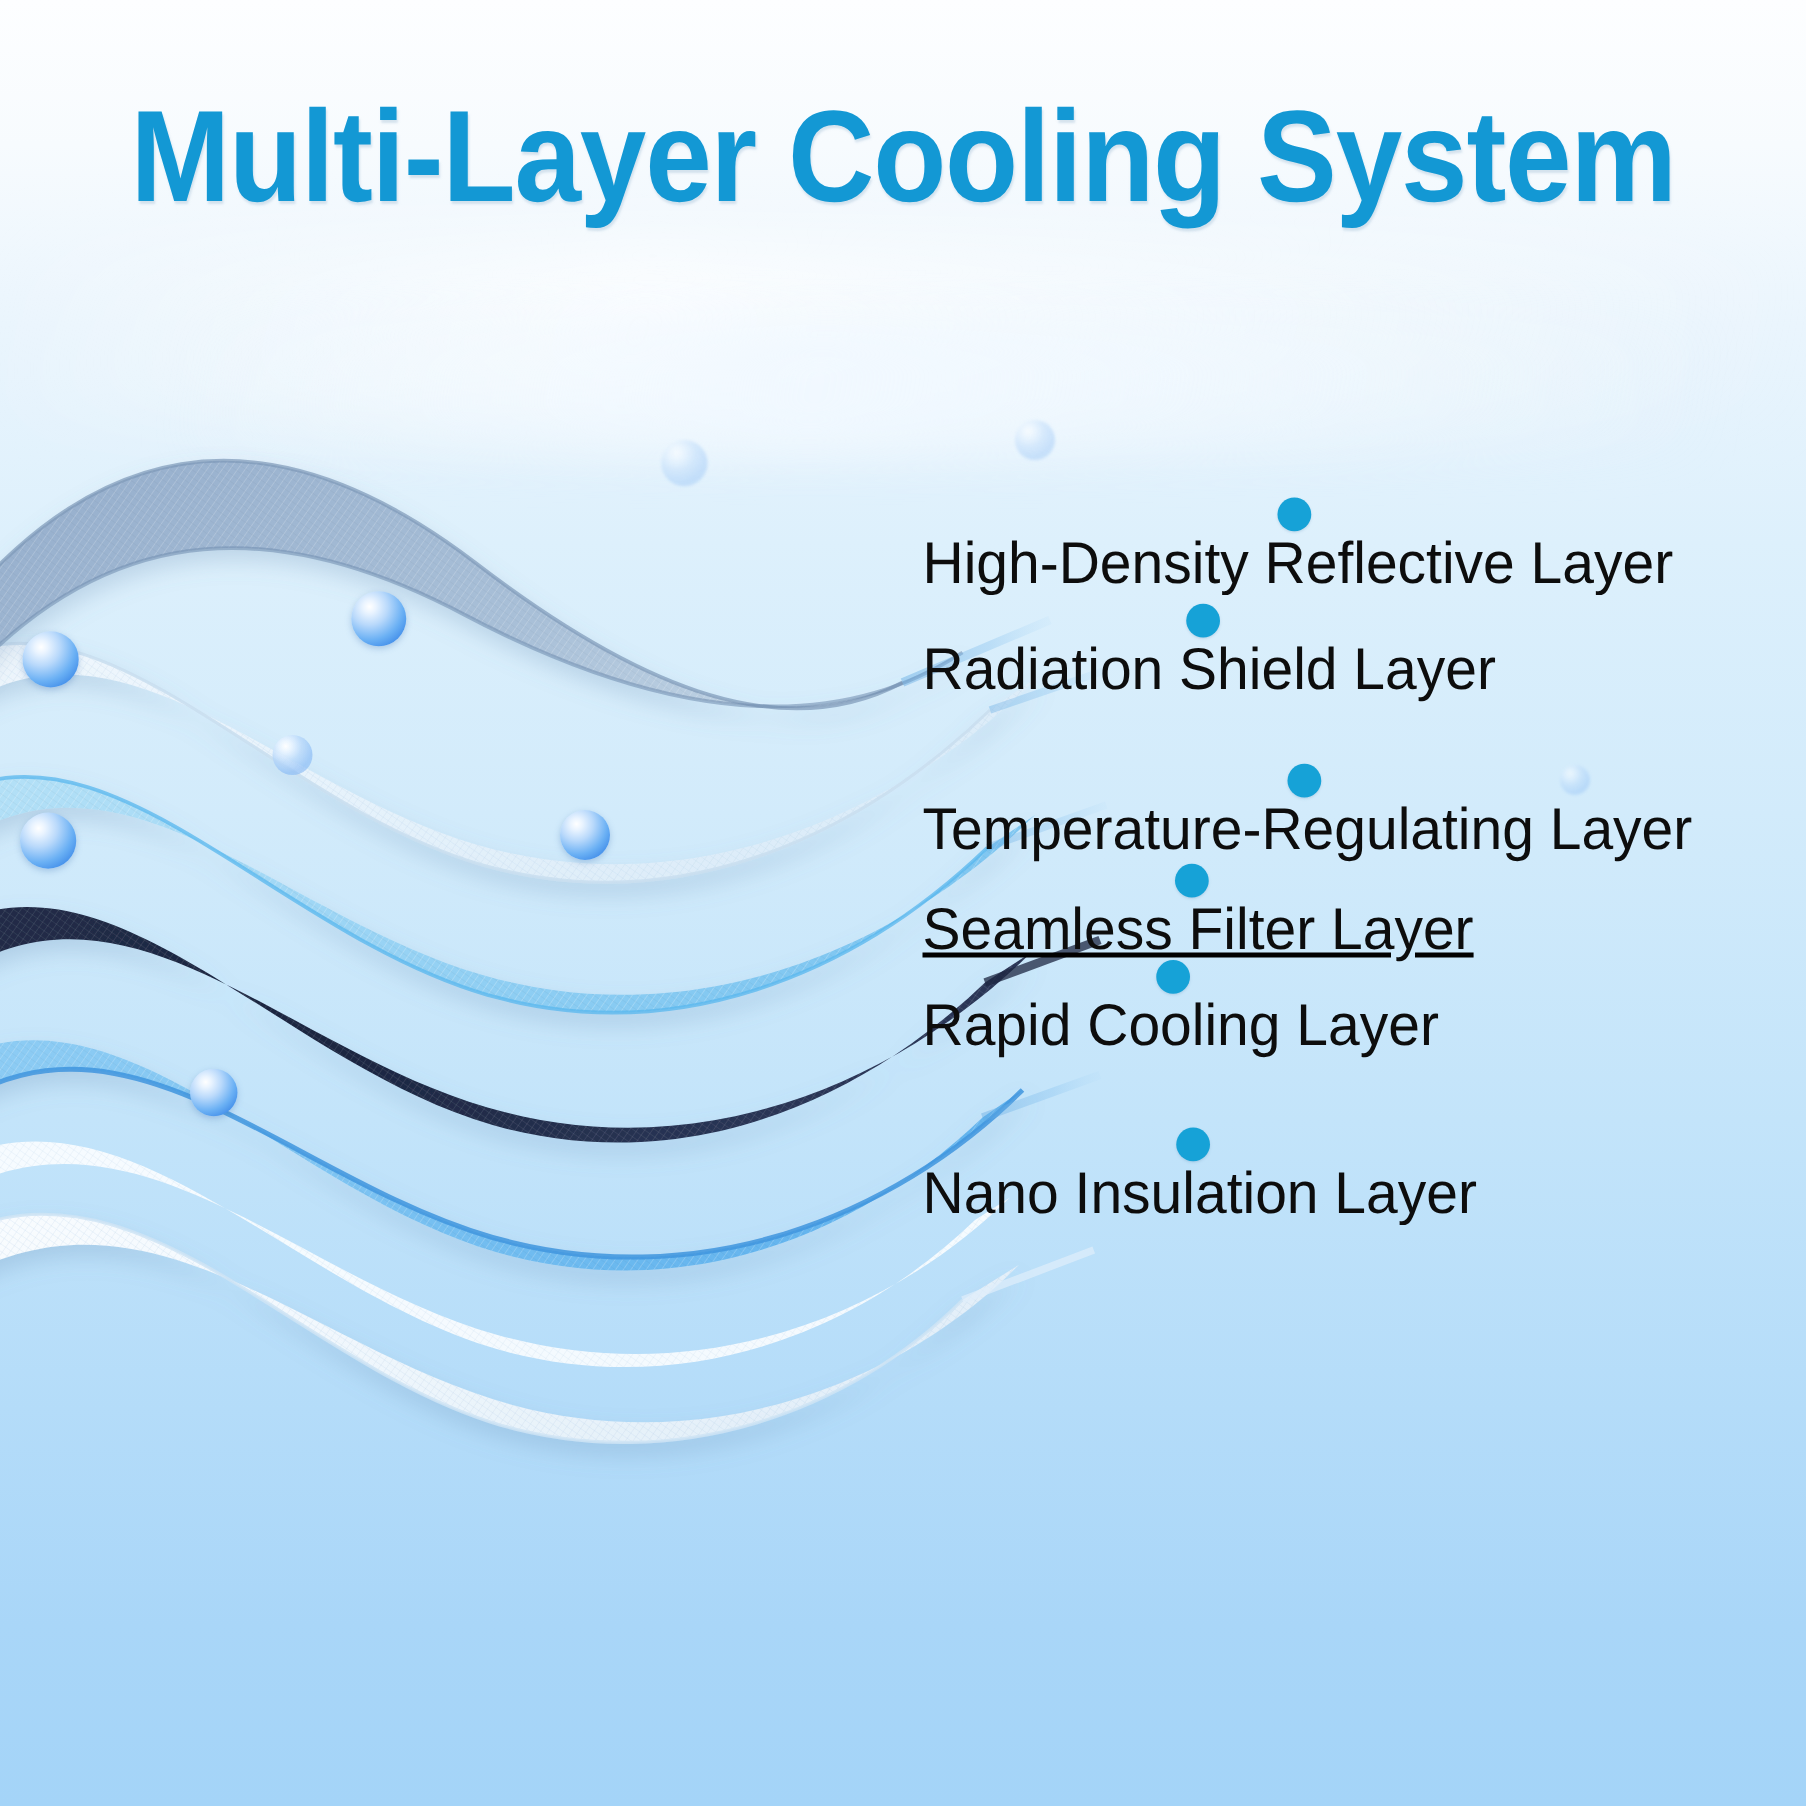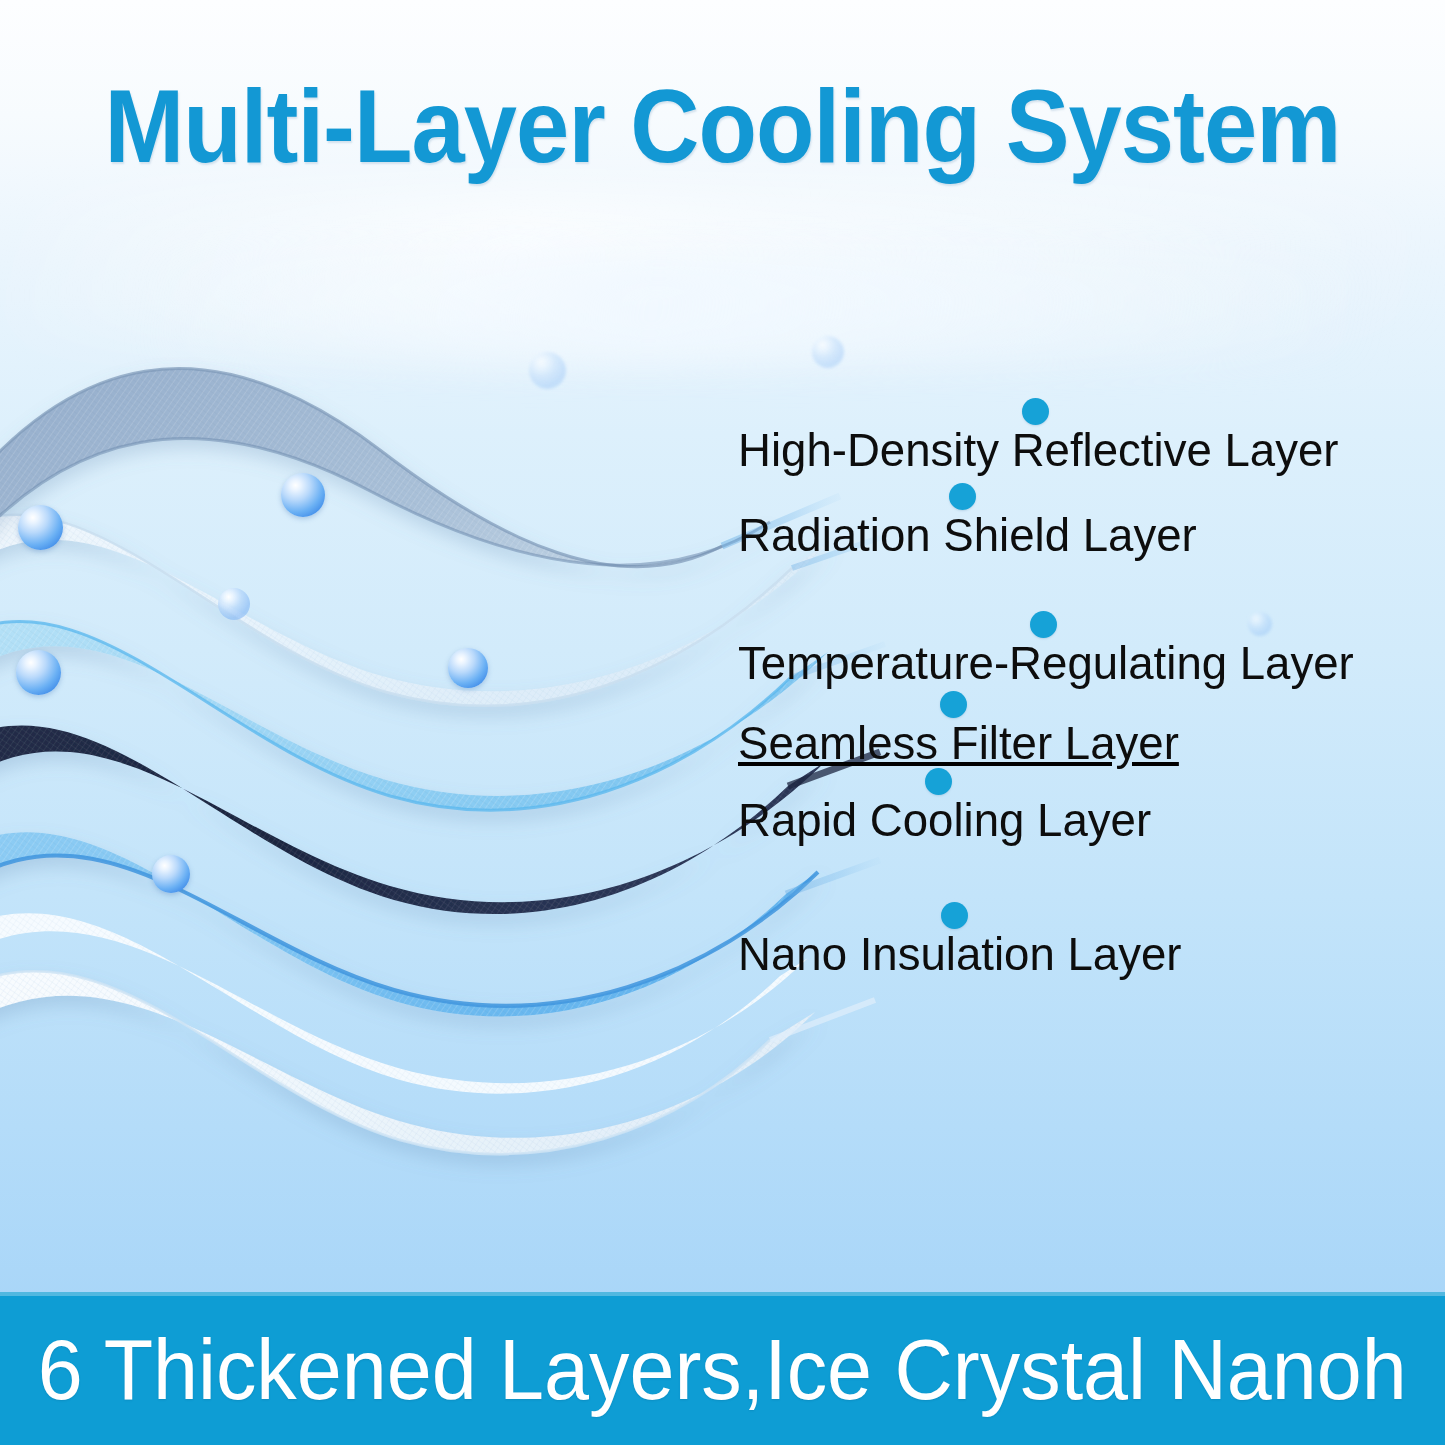--- a/index.html
+++ b/index.html
@@ -399,18 +399,14 @@
       <span class="layer-label">Rapid Cooling Layer</span>
     </div>
 
     <div class="layer-row" style="top:504px;">
       <span class="bullet-dot"></span>
       <span class="layer-label">Nano Insulation Layer</span>
     </div>
 
   </div>
 
-  <div id="banner">
-    <div id="banner-top-edge"></div>
-    <div id="banner-text">6 Thickened Layers,Ice Crystal Nanoh</div>
-  </div>
 
 </div>
 
 </body></html>

